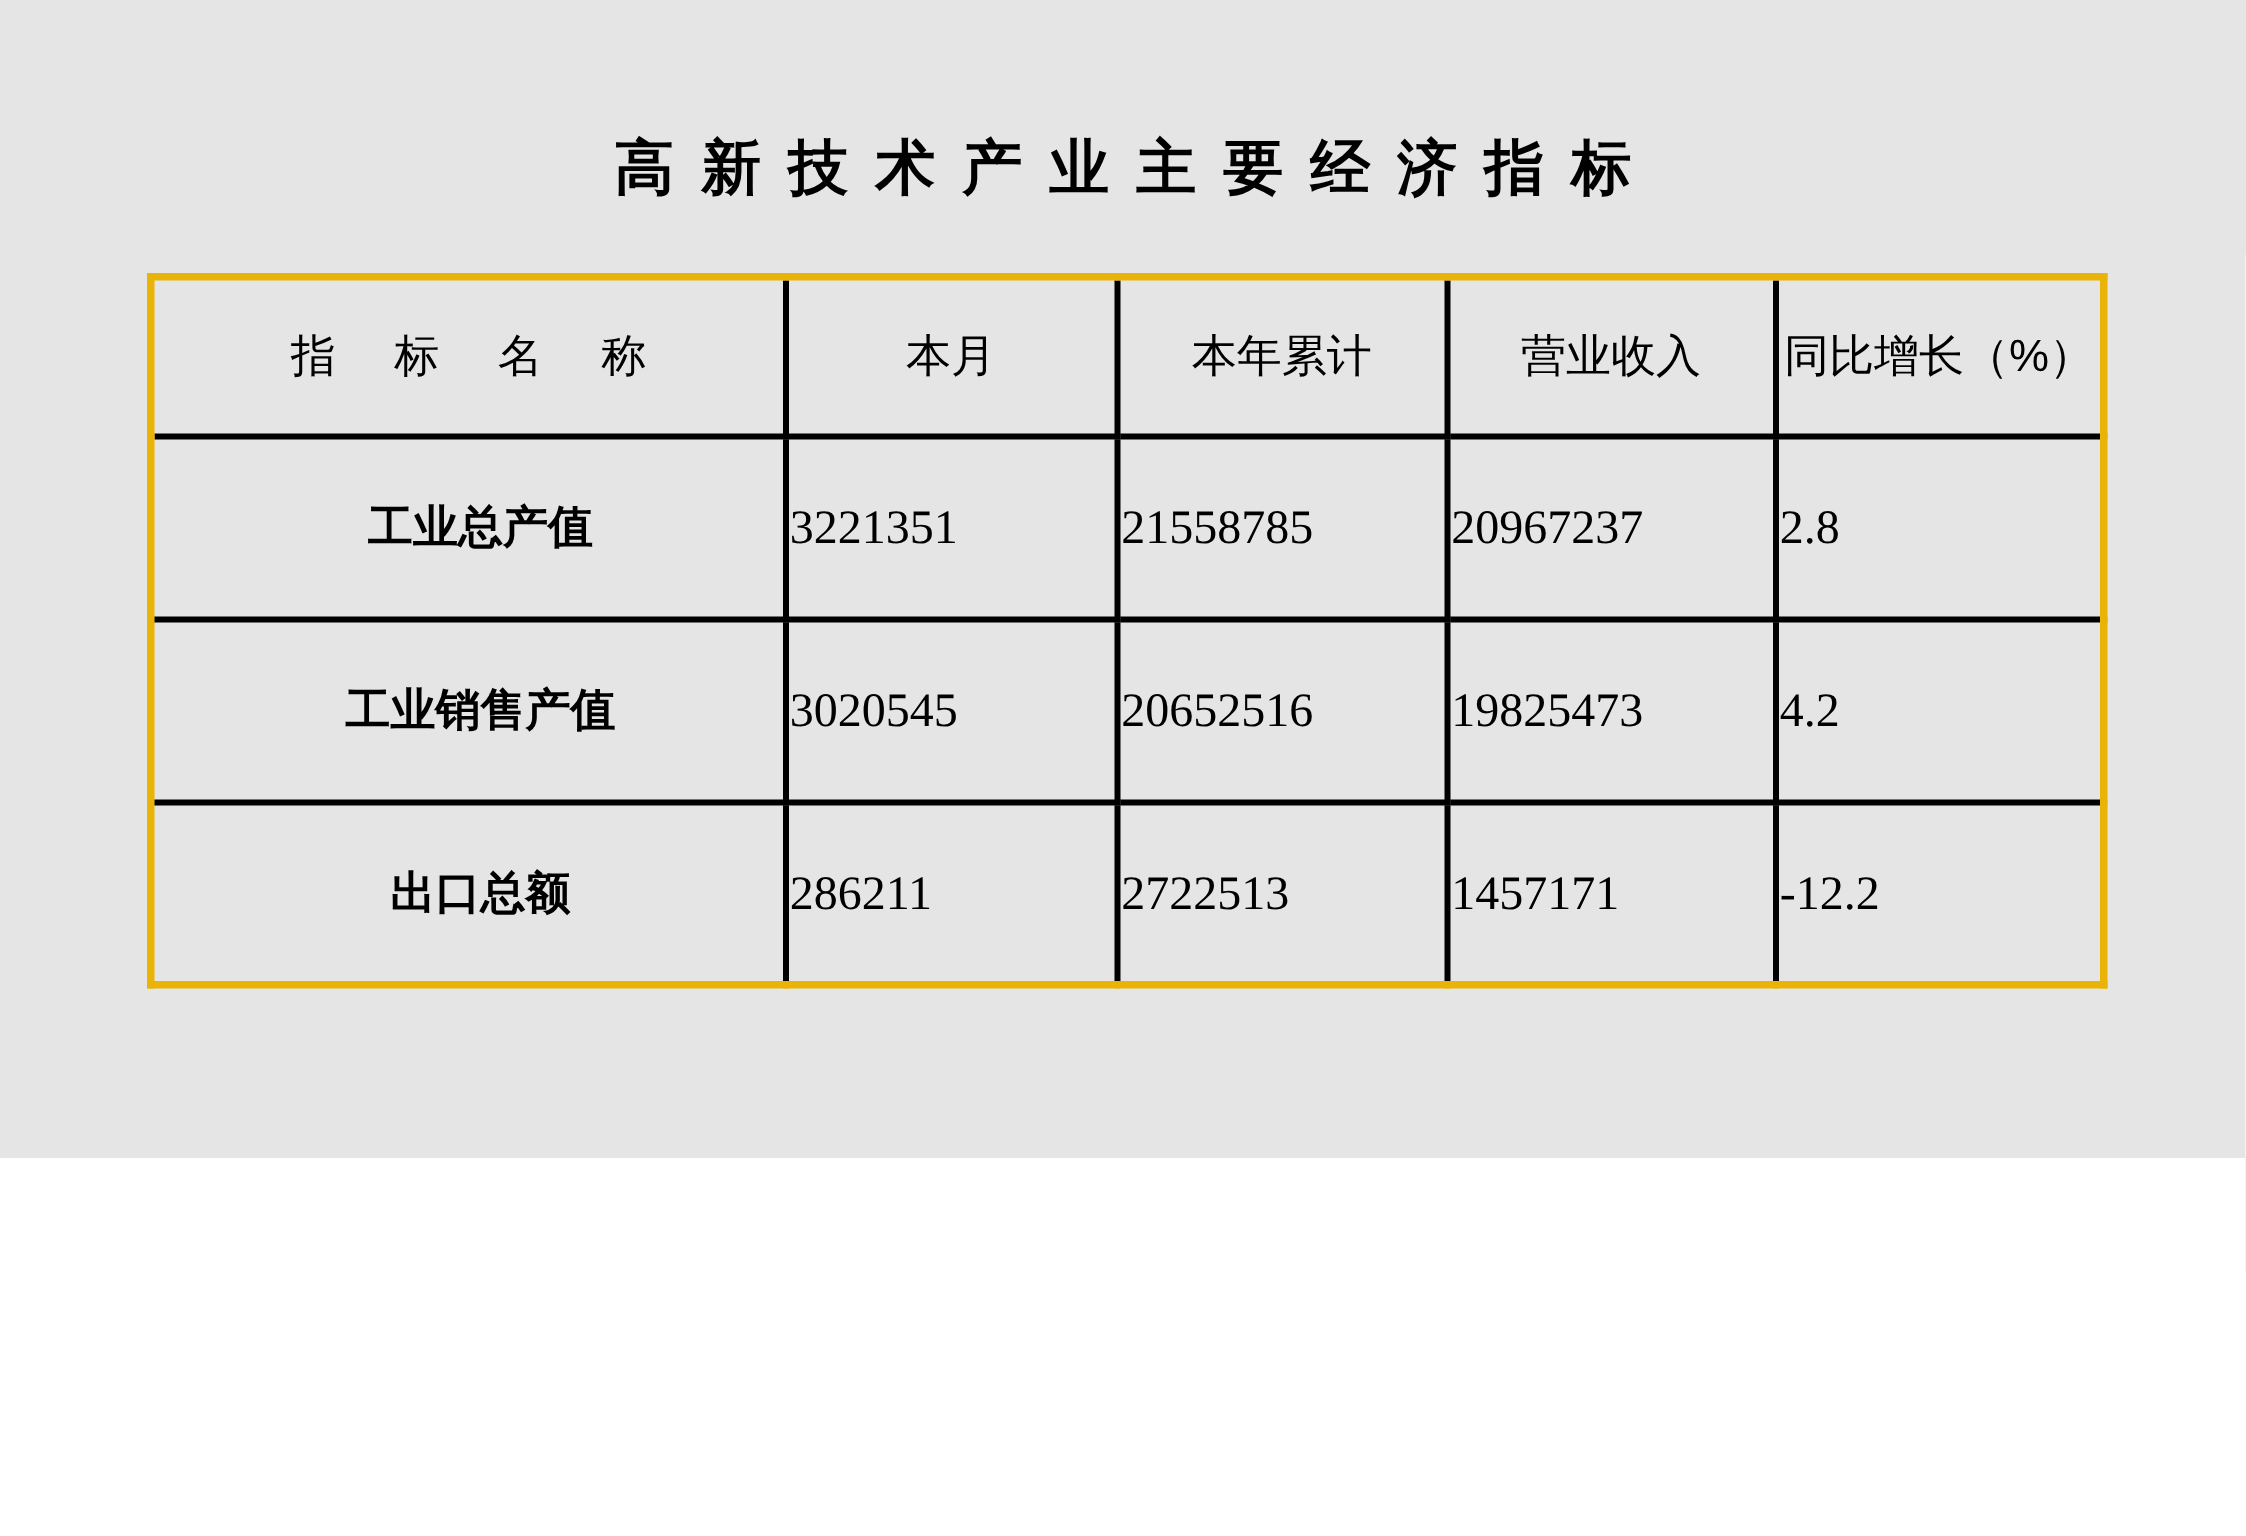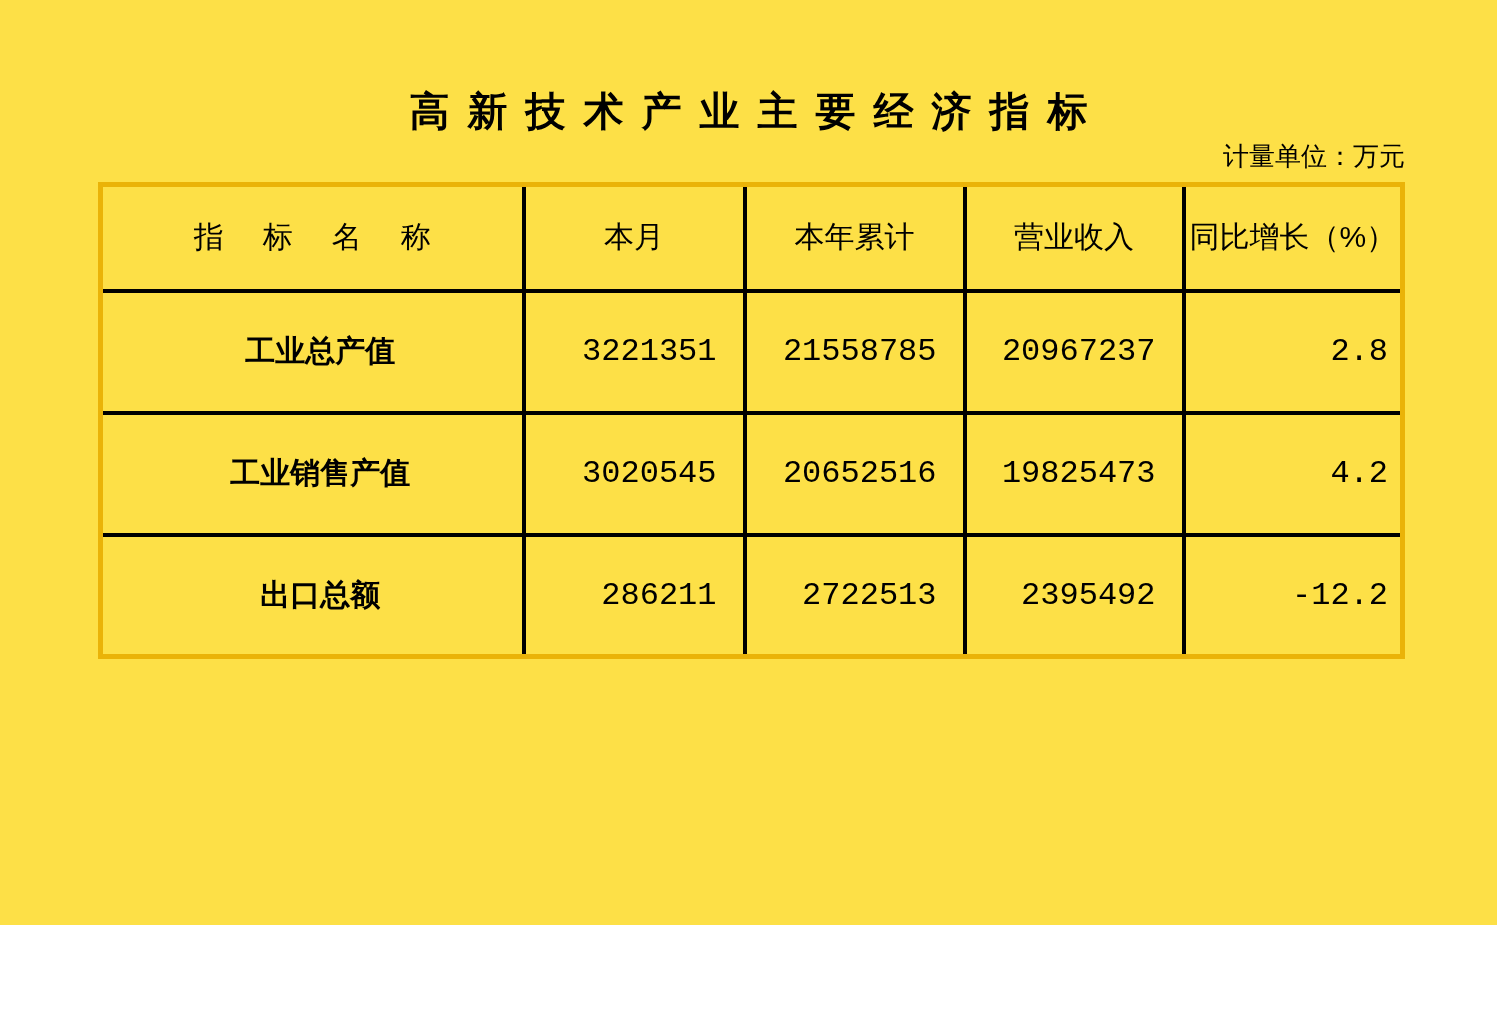--- a/index.html
+++ b/index.html
@@ -5,22 +5,22 @@
   html, body {
     margin: 0;
     padding: 0;
     background: #ffffff;
     color: #000000;
     font-family: "Liberation Sans", "DejaVu Sans", sans-serif;
   }
   .page {
     position: relative;
     width: 1497px;
-    height: 925px;
-    background: #fde047;
+    height: 772px;
+    background: #e5e5e5;
     overflow: hidden;
   }
   
   .title {
     position: absolute;
     top: 84px;
     left: 0;
     width: 100%;
     margin: 0;
     text-align: center;
@@ -74,45 +74,44 @@
   td.rowname {
     font-size: 30px;
     font-weight: bold;
     text-align: center;
     vertical-align: middle;
     padding-left: 17px;
     font-family: "DejaVu Serif", "Liberation Serif", serif;
   }
   td.num {
     font-size: 32px;
-    text-align: right;
+    text-align: left;
     vertical-align: middle;
     padding-right: 26px;
-    font-family: Liberation Mono, monospace;
+    font-family: Liberation Serif, serif;
   }
   td.num.lastcol { padding-right: 12px; }
   
   .page-number {
     position: absolute;
     top: 916px;
     left: 0;
     width: 1497px;
     text-align: center;
     font-size: 31px;
     font-family: "DejaVu Serif", "Liberation Serif", serif;
   }
 </style>
 </head>
 <body>
 
 <div class="page">
 
   <h1 class="title"><span class="ls-title">高新技术产业主要经济指标</span></h1>
 
-  <div class="unit-note">计量单位：万元</div>
 
   <table class="indicators">
     <colgroup>
       <col style="width:423px">
       <col style="width:221px">
       <col style="width:220px">
       <col style="width:219px">
       <col style="width:219px">
     </colgroup>
     <thead>
@@ -136,20 +135,20 @@
         <td class="rowname">工业销售产值</td>
         <td class="num">3020545</td>
         <td class="num">20652516</td>
         <td class="num">19825473</td>
         <td class="num lastcol">4.2</td>
       </tr>
       <tr>
         <td class="rowname">出口总额</td>
         <td class="num">286211</td>
         <td class="num">2722513</td>
-        <td class="num">2395492</td>
+        <td class="num">1457171</td>
         <td class="num lastcol">-12.2</td>
       </tr>
     </tbody>
   </table>
 
 
 </div>
 
 </body></html>

